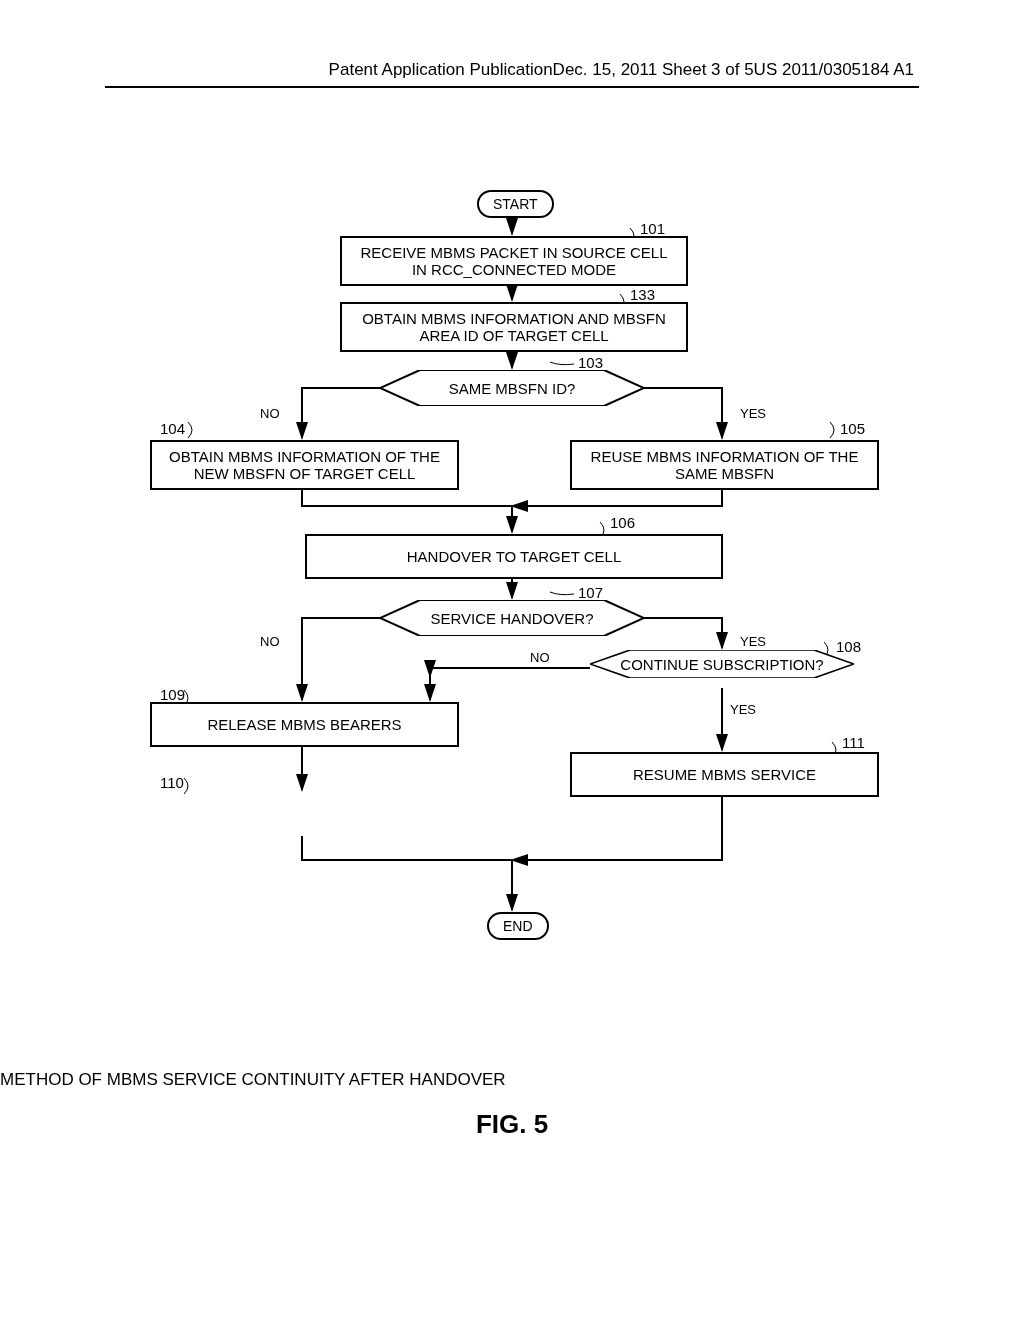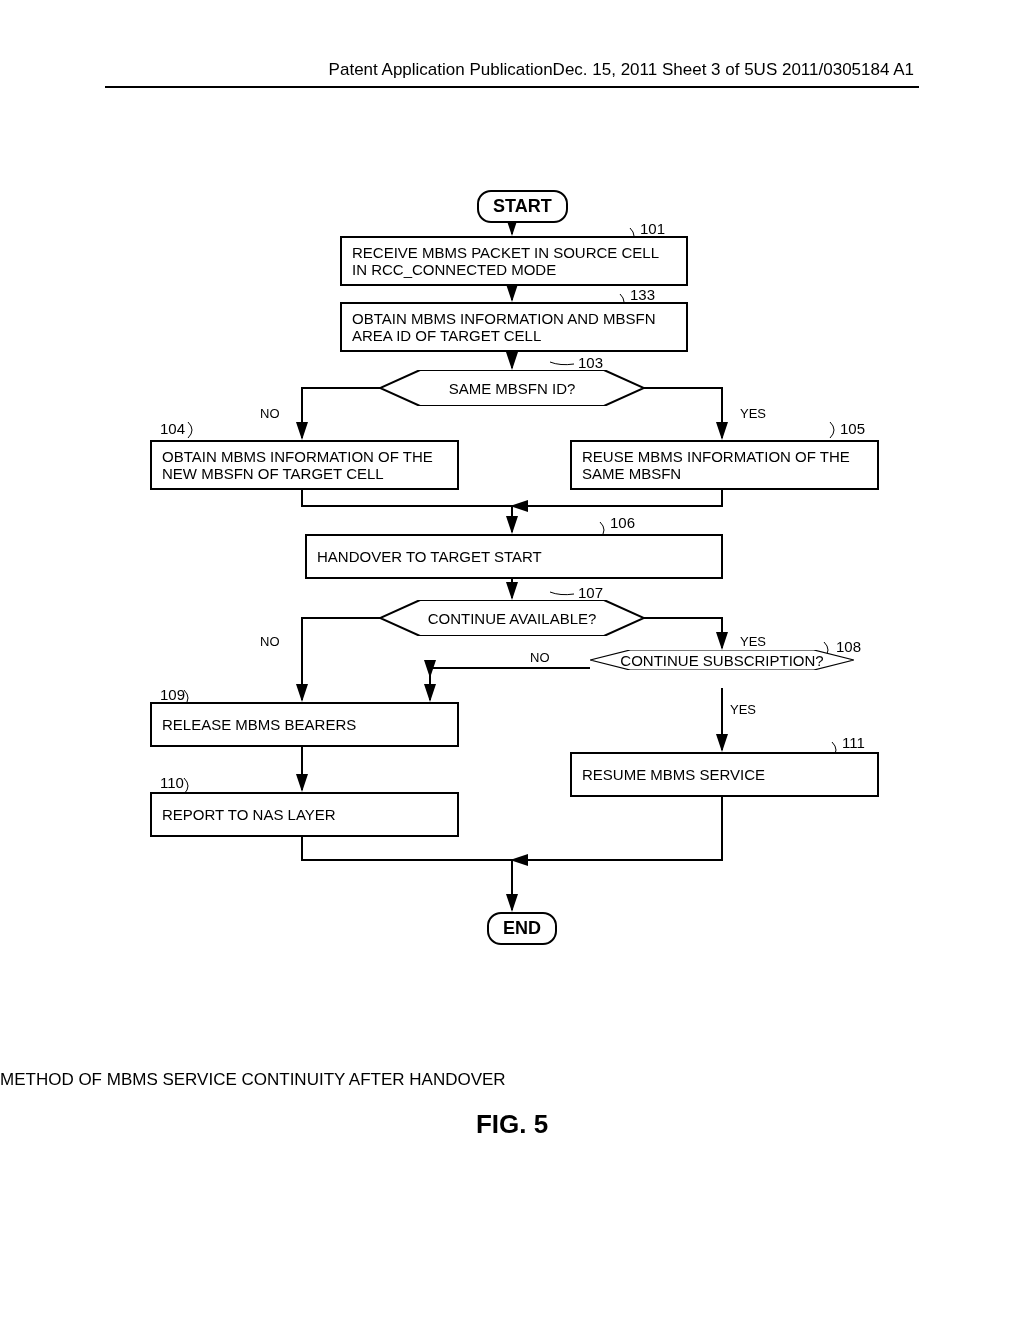--- a/index.html
+++ b/index.html
@@ -1,22 +1,22 @@
 <!DOCTYPE html>
 <html><head>
 <meta charset="utf-8">
 <style>
 body{margin:0;padding:0;font-family:Arial,Helvetica,sans-serif;background:#fff}
 .page{width:1024px;height:1320px;position:relative;background:#fff}
 .hdr{position:absolute;top:60px;left:0;right:0;padding:0 110px}
 .hdr-row{display:flex;justify-content:flex-end;font-size:17px;font-weight:normal}
 .hdr-line{position:absolute;top:86px;left:105px;right:105px;height:2px;background:#000}
 .flow{position:absolute;top:190px;left:130px;right:130px}
-.term{border:2px solid #000;border-radius:14px;padding:4px 14px;font-size:18px;font-weight:bold;display:inline-block;background:#fff}
-.proc{border:2px solid #000;padding:6px 10px;font-size:15px;text-align:left;background:#fff}
+.term{border:2px solid #000;border-radius:14px;padding:4px 14px;font-size:14px;font-weight:normal;display:inline-block;background:#fff}
+.proc{border:2px solid #000;padding:6px 10px;font-size:15px;text-align:center;background:#fff}
 .dec{position:relative;display:flex;align-items:center;justify-content:center;font-size:15px}
 .dec-shape{width:100%;height:100%;position:absolute}
 .dec-lbl{position:relative;z-index:2;font-size:15px}
 .ref{font-size:15px;position:absolute}
 .yn{font-size:13px;position:absolute}
 svg.conn{position:absolute;top:0;left:0;width:100%;height:100%;pointer-events:none}
 .figcap{position:absolute;bottom:230px;left:0;right:0;font-size:17px}
 .figno{position:absolute;bottom:180px;left:0;right:0;text-align:center;font-size:26px;font-weight:bold}
 </style>
 </head>
@@ -92,47 +92,46 @@
 <div class="yn" style="left:130px;top:216px">NO</div>
 <div class="yn" style="left:610px;top:216px">YES</div>
 
 <div class="ref" style="left:30px;top:230px">104</div>
 <div class="proc" style="position:absolute;left:20px;top:250px;width:285px">OBTAIN MBMS INFORMATION OF THE NEW MBSFN OF TARGET CELL</div>
 
 <div class="ref" style="left:710px;top:230px">105</div>
 <div class="proc" style="position:absolute;left:440px;top:250px;width:285px">REUSE MBMS INFORMATION OF THE SAME MBSFN</div>
 
 <div class="ref" style="left:480px;top:324px">106</div>
-<div class="proc" style="position:absolute;left:175px;top:344px;width:394px;padding:12px 10px">HANDOVER TO TARGET START</div>
+<div class="proc" style="position:absolute;left:175px;top:344px;width:394px;padding:12px 10px">HANDOVER TO TARGET CELL</div>
 
 <div class="ref" style="left:448px;top:394px">107</div>
 <div class="dec" style="position:absolute;left:250px;top:410px;width:264px;height:36px">
   <svg class="dec-shape" viewBox="0 0 264 36" preserveAspectRatio="none">
           <polygon points="0,18 40,0 224,0 264,18 224,36 40,36" fill="#fff" stroke="#000" stroke-width="2"></polygon>
         </svg>
-  <span class="dec-lbl">CONTINUE AVAILABLE?</span>
+  <span class="dec-lbl">SERVICE HANDOVER?</span>
 </div>
 <div class="yn" style="left:130px;top:444px">NO</div>
 <div class="yn" style="left:610px;top:444px">YES</div>
 
 <div class="ref" style="left:706px;top:448px">108</div>
-<div class="dec" style="position:absolute;left:460px;top:460px;width:264px;height:20px">
+<div class="dec" style="position:absolute;left:460px;top:460px;width:264px;height:28px">
   <svg class="dec-shape" viewBox="0 0 264 36" preserveAspectRatio="none">
           <polygon points="0,18 40,0 224,0 264,18 224,36 40,36" fill="#fff" stroke="#000" stroke-width="2"></polygon>
         </svg>
   <span class="dec-lbl">CONTINUE SUBSCRIPTION?</span>
 </div>
 <div class="yn" style="left:400px;top:460px">NO</div>
 <div class="yn" style="left:600px;top:512px">YES</div>
 
 <div class="ref" style="left:30px;top:496px">109</div>
 <div class="proc" style="position:absolute;left:20px;top:512px;width:285px;padding:12px 10px">RELEASE MBMS BEARERS</div>
 
 <div class="ref" style="left:30px;top:584px">110</div>
-<div class="proc" style="position:absolute;left:20px;top:602px;width:285px;padding:12px 10px">REPORT TO NAS LAYER</div>
 
 <div class="ref" style="left:712px;top:544px">111</div>
 <div class="proc" style="position:absolute;left:440px;top:562px;width:285px;padding:12px 10px">RESUME MBMS SERVICE</div>
 
 <div class="term" style="position:absolute;left:357px;top:722px">END</div>
 
 </div>
 
 <div class="figcap">METHOD OF MBMS SERVICE CONTINUITY AFTER HANDOVER</div>
 <div class="figno">FIG. 5</div>

